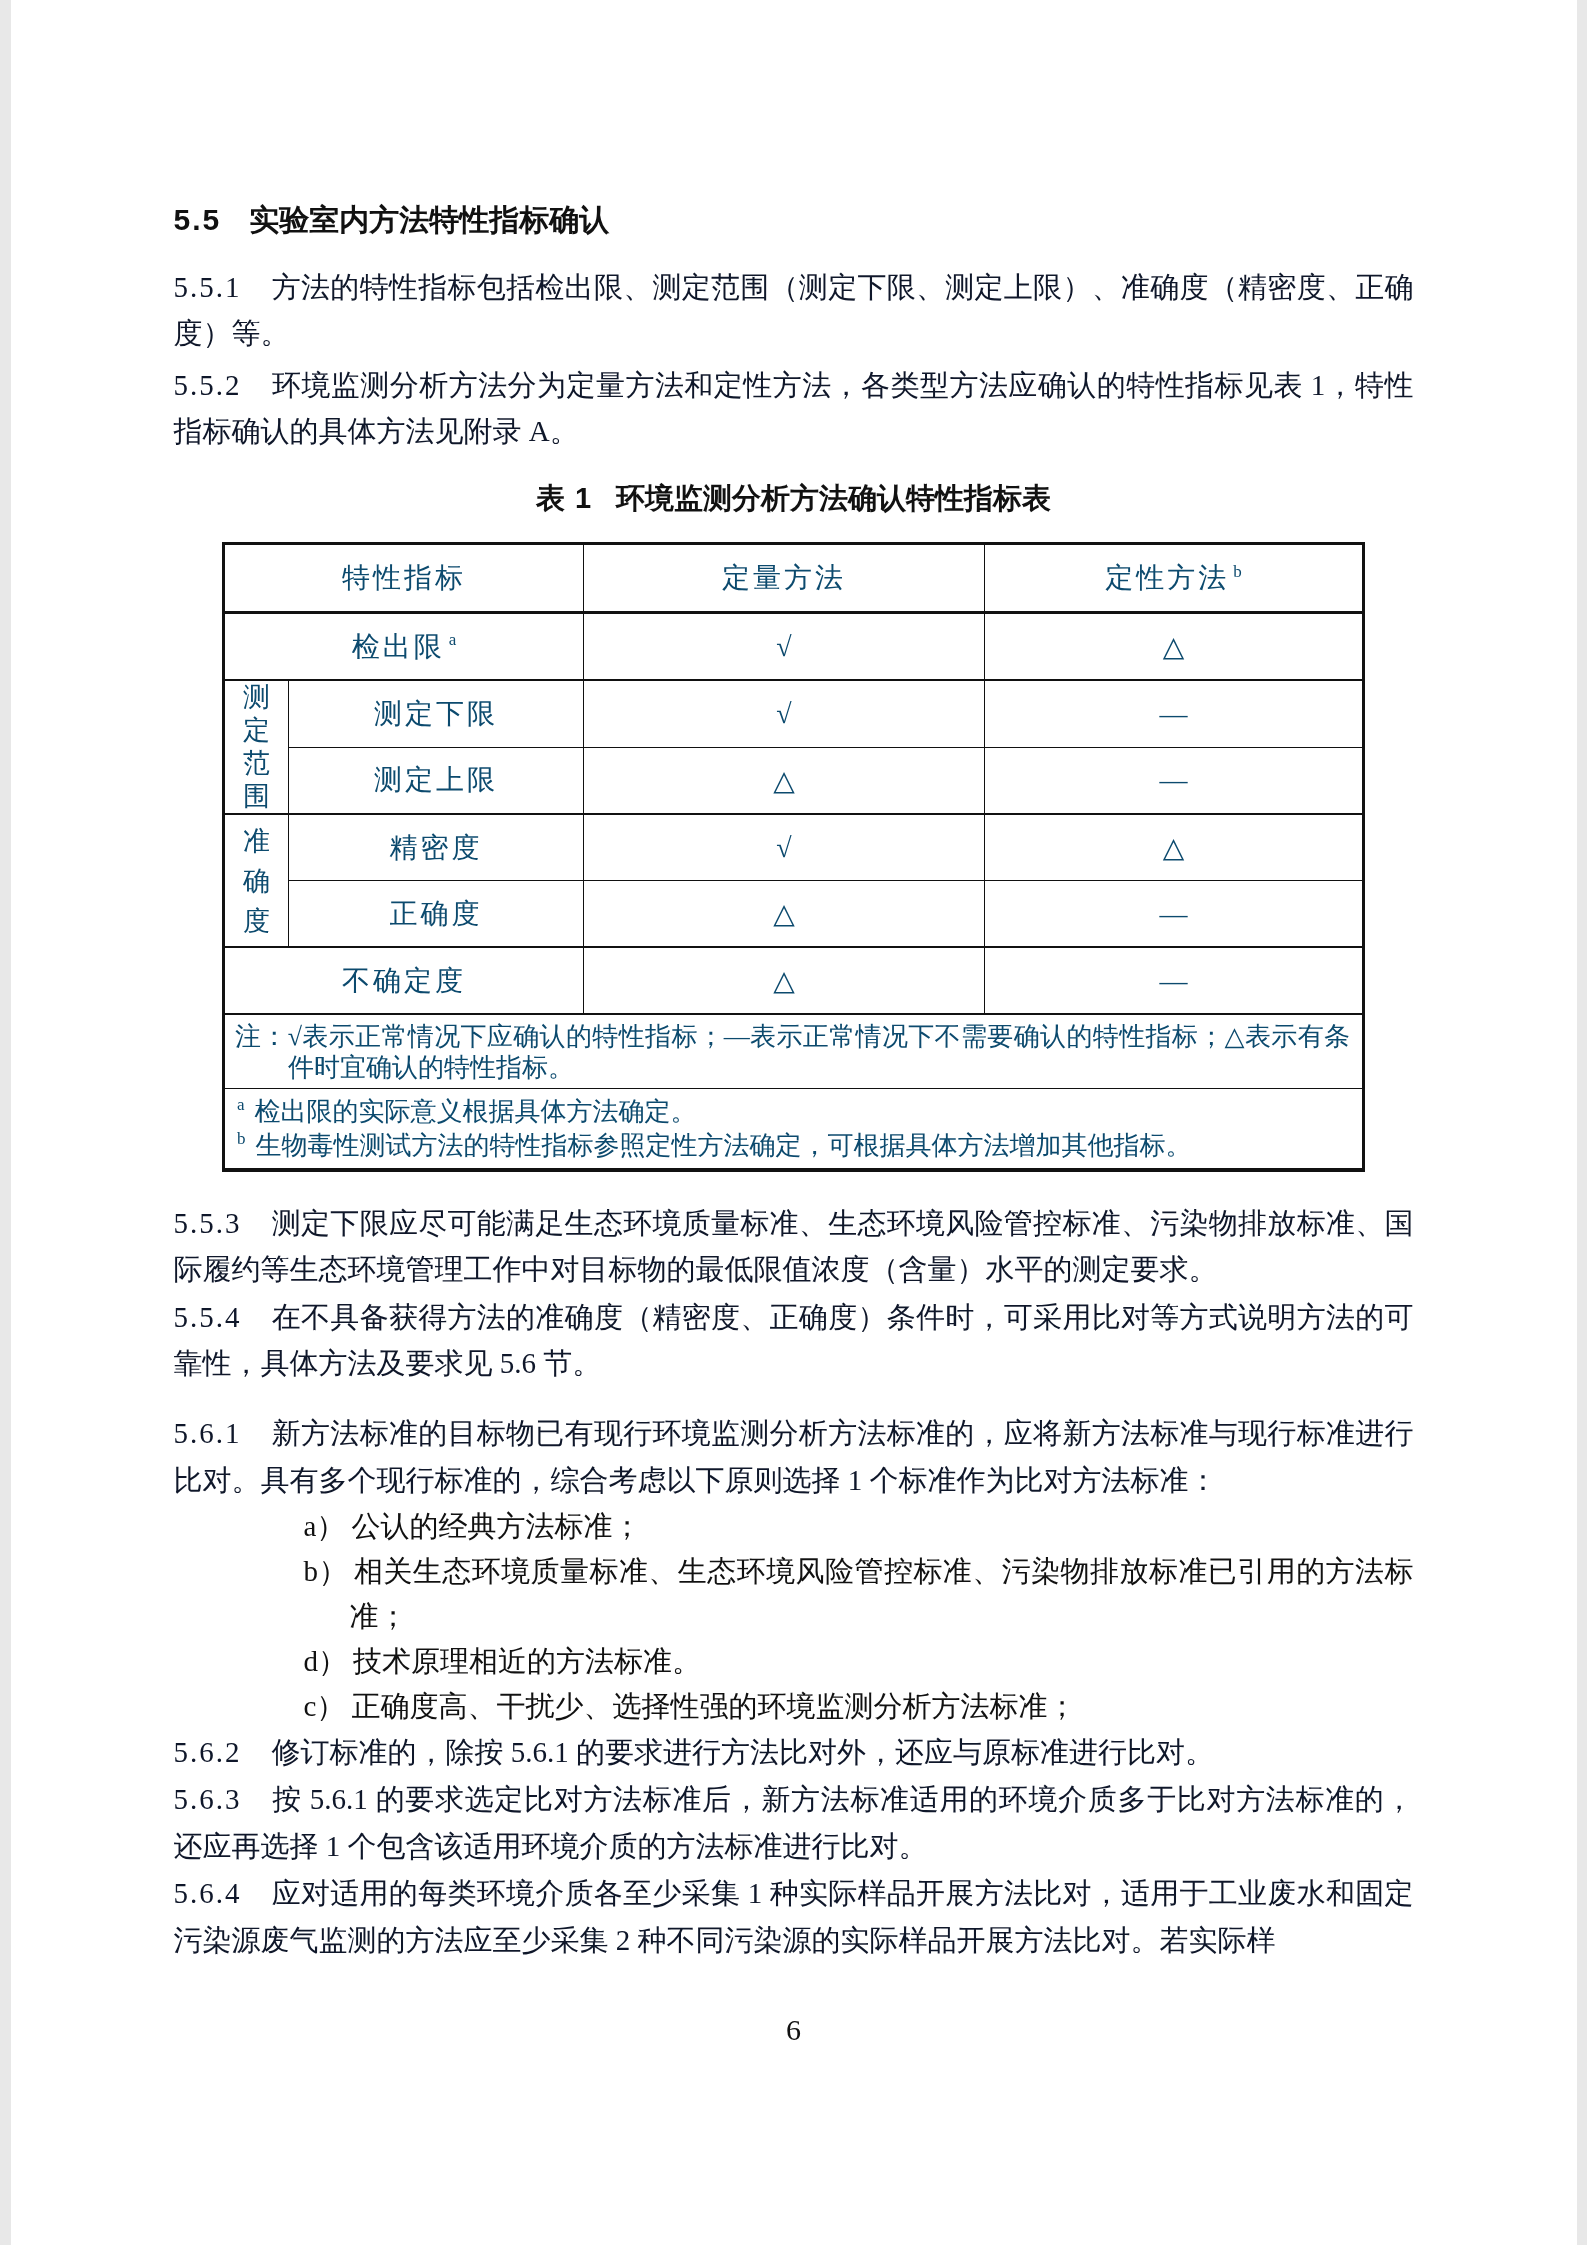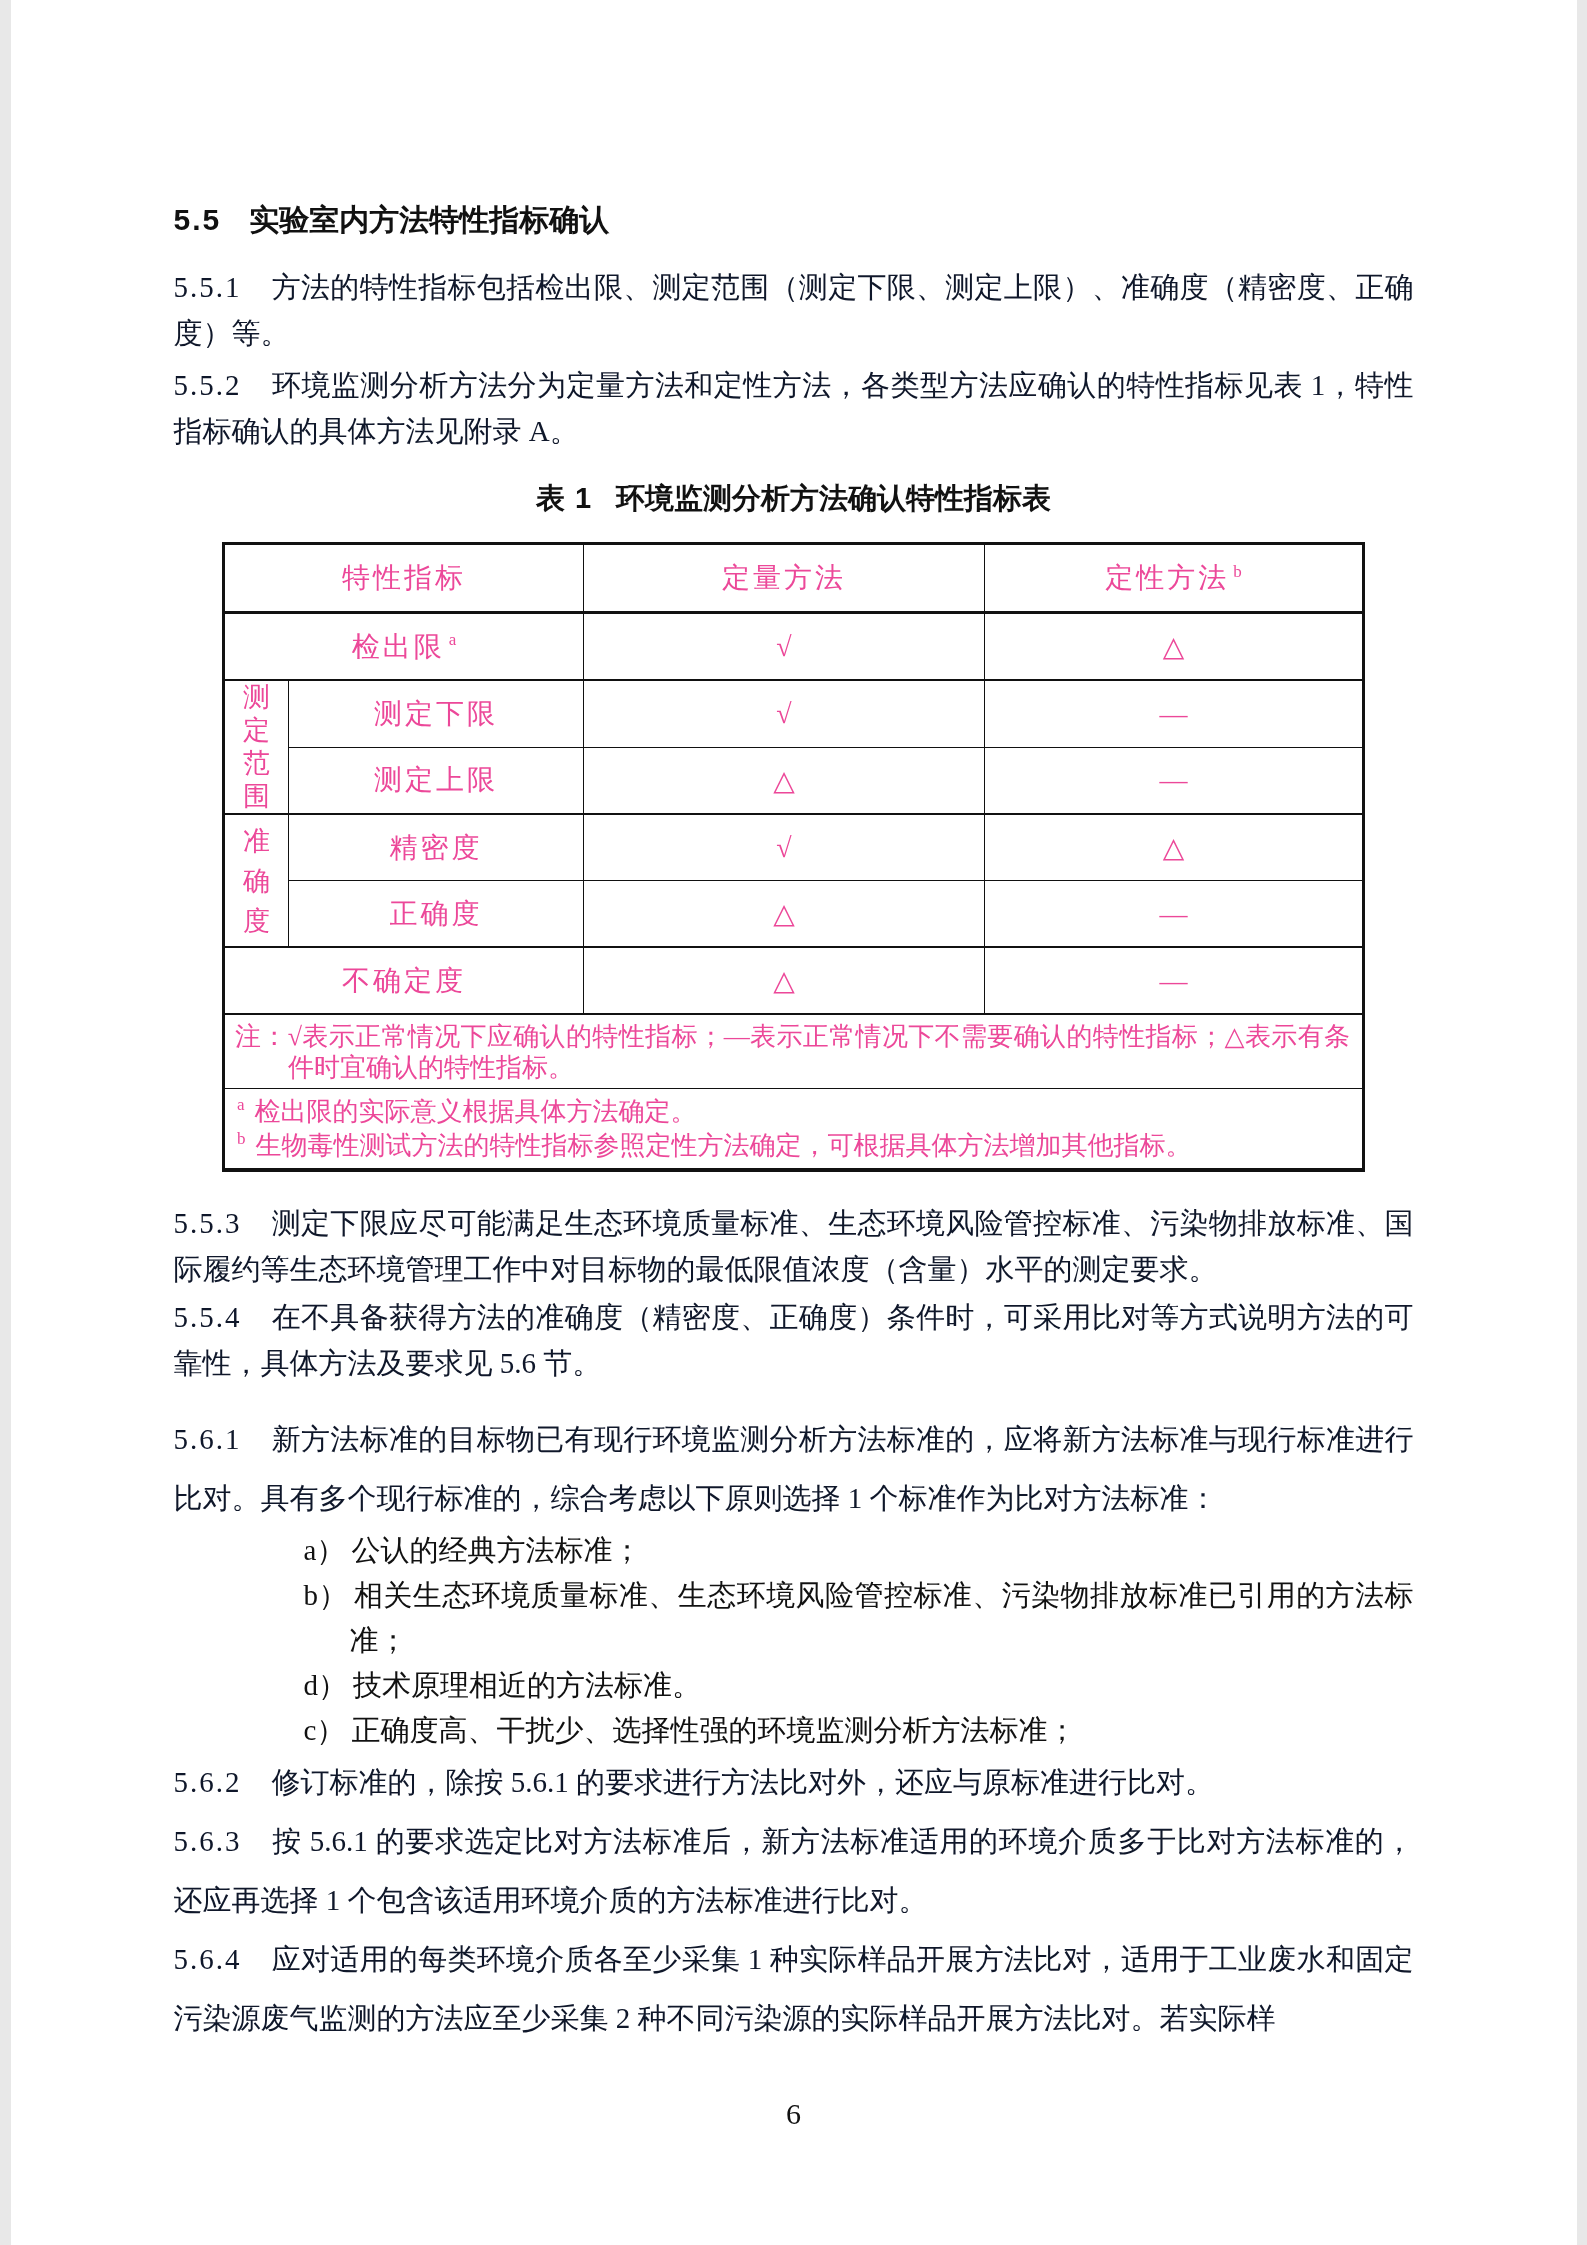--- a/index.html
+++ b/index.html
@@ -38,21 +38,21 @@
     line-height: 46px;
     text-align: justify;
     color: #0f172a;
   }
   .p-num { letter-spacing: 2px; margin-right: 30px; }
   .para.first-after-heading { margin-top: 26px; }
   .para.p552 { margin-top: 6px; }
   .para.p553 { margin-top: 28px; }
   .para.p554 { margin-top: 2px; }
   .para.p561 { margin-top: 24px; }
-  .sec56-block .para { line-height: 59px; }
+  .sec56-block .para { line-height: 47px; }
   
   .list-item {
     margin: 0 0 0 130px;
     font-size: 29px;
     line-height: 45px;
     text-align: justify;
     padding-left: 46px;
     text-indent: -46px;
   }
   .li-marker { margin-right: 6px; }
@@ -69,21 +69,21 @@
   .cap-num { margin-right: 24px; letter-spacing: 1px; }
   
   table.spec-table {
     table-layout: fixed;
     width: 1140px;
     margin: 0 auto;
     border-collapse: collapse;
     border: 3px solid #111;
     border-bottom-width: 4px;
     font-size: 28px;
-    color: #ec4899;
+    color: #0c4a6e;
   }
   table.spec-table td {
     border: 1.3px solid #111;
     text-align: center;
     vertical-align: middle;
     padding: 0;
   }
   tr.hdr td { height: 66px; border-bottom-width: 3px; }
   tr.datarow td { height: 65px; }
   td.group-end { border-bottom-width: 2.5px !important; }

